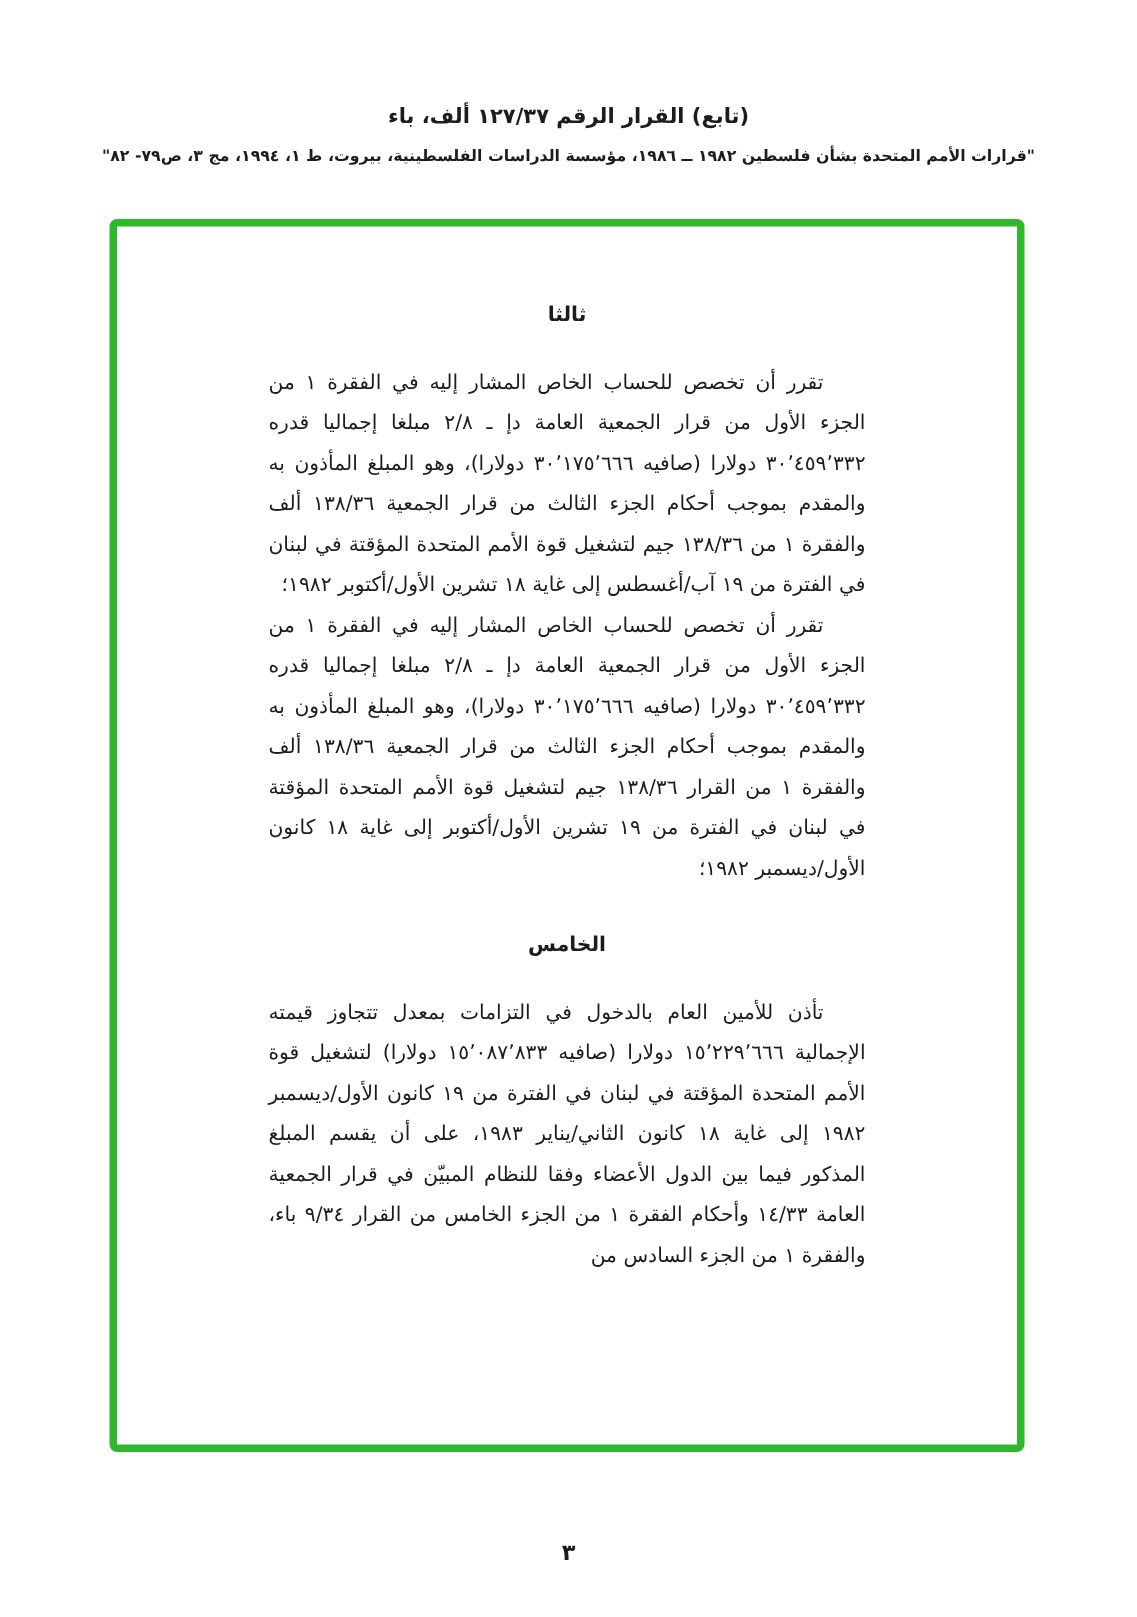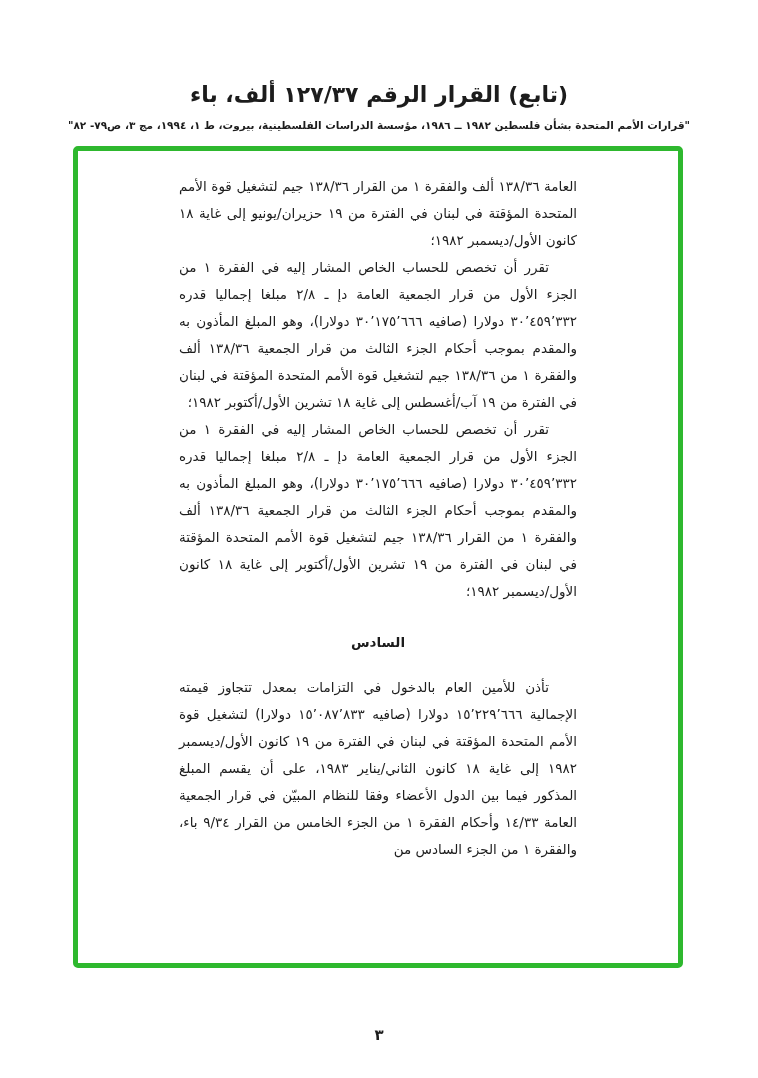--- a/index.html
+++ b/index.html
@@ -18,23 +18,23 @@
     height: 1078px;
     background: #ffffff;
     overflow: hidden;
   }
   .doc-header {
     direction: rtl;
     text-align: center;
     padding-top: 70px;
   }
   .doc-title {
-    font-size: 22px;
+    font-size: 14px;
     font-weight: bold;
-    margin: 12px;
+    margin: 0;
   }
   .doc-source {
     font-size: 10.5px;
     font-weight: bold;
     margin-top: 12px;
     white-space: nowrap;
     text-align: center;
   }
   .green-frame {
     position: absolute;
@@ -86,27 +86,27 @@
 <div class="page">
 
   <header class="doc-header">
     <h1 class="doc-title">(تابع) القرار الرقم ١٢٧/٣٧ ألف، باء</h1>
     <div class="doc-source">"قرارات الأمم المتحدة بشأن فلسطين ١٩٨٢ ــ ١٩٨٦، مؤسسة الدراسات الفلسطينية، بيروت، ط ١، ١٩٩٤، مج ٣، ص٧٩- ٨٢"</div>
   </header>
 
   <div class="green-frame">
     <div class="text-column">
 
-      <p class="continuation">العامة ١٣٨/٣٦ ألف والفقرة ١ من القرار ١٣٨/٣٦ جيم لتشغيل قوة الأمم المتحدة المؤقتة في لبنان في الفترة من ١٩ حزيران/يونيو إلى غاية ١٨ كانون الأول/ديسمبر ١٩٨٢؛</p>
 
+      <h2 class="section-heading">ثالثا</h2>
       <p>تقرر أن تخصص للحساب الخاص المشار إليه في الفقرة ١ من الجزء الأول من قرار الجمعية العامة دإ ـ ٢/٨ مبلغا إجماليا قدره ٣٠٬٤٥٩٬٣٣٢ دولارا (صافيه ٣٠٬١٧٥٬٦٦٦ دولارا)، وهو المبلغ المأذون به والمقدم بموجب أحكام الجزء الثالث من قرار الجمعية ١٣٨/٣٦ ألف والفقرة ١ من ١٣٨/٣٦ جيم لتشغيل قوة الأمم المتحدة المؤقتة في لبنان في الفترة من ١٩ آب/أغسطس إلى غاية ١٨ تشرين الأول/أكتوبر ١٩٨٢؛</p>
 
       <p>تقرر أن تخصص للحساب الخاص المشار إليه في الفقرة ١ من الجزء الأول من قرار الجمعية العامة دإ ـ ٢/٨ مبلغا إجماليا قدره ٣٠٬٤٥٩٬٣٣٢ دولارا (صافيه ٣٠٬١٧٥٬٦٦٦ دولارا)، وهو المبلغ المأذون به والمقدم بموجب أحكام الجزء الثالث من قرار الجمعية ١٣٨/٣٦ ألف والفقرة ١ من القرار ١٣٨/٣٦ جيم لتشغيل قوة الأمم المتحدة المؤقتة في لبنان في الفترة من ١٩ تشرين الأول/أكتوبر إلى غاية ١٨ كانون الأول/ديسمبر ١٩٨٢؛</p>
 
-      <h2 class="section-heading">السادس</h2>
+      <h2 class="section-heading">الخامس</h2>
       <p>تأذن للأمين العام بالدخول في التزامات بمعدل تتجاوز قيمته الإجمالية ١٥٬٢٢٩٬٦٦٦ دولارا (صافيه ١٥٬٠٨٧٬٨٣٣ دولارا) لتشغيل قوة الأمم المتحدة المؤقتة في لبنان في الفترة من ١٩ كانون الأول/ديسمبر ١٩٨٢ إلى غاية ١٨ كانون الثاني/يناير ١٩٨٣، على أن يقسم المبلغ المذكور فيما بين الدول الأعضاء وفقا للنظام المبيّن في قرار الجمعية العامة ١٤/٣٣ وأحكام الفقرة ١ من الجزء الخامس من القرار ٩/٣٤ باء، والفقرة ١ من الجزء السادس من</p>
 
     </div>
   </div>
 
   <div class="page-number">٣</div>
 
 </div>
 
 </body></html>

